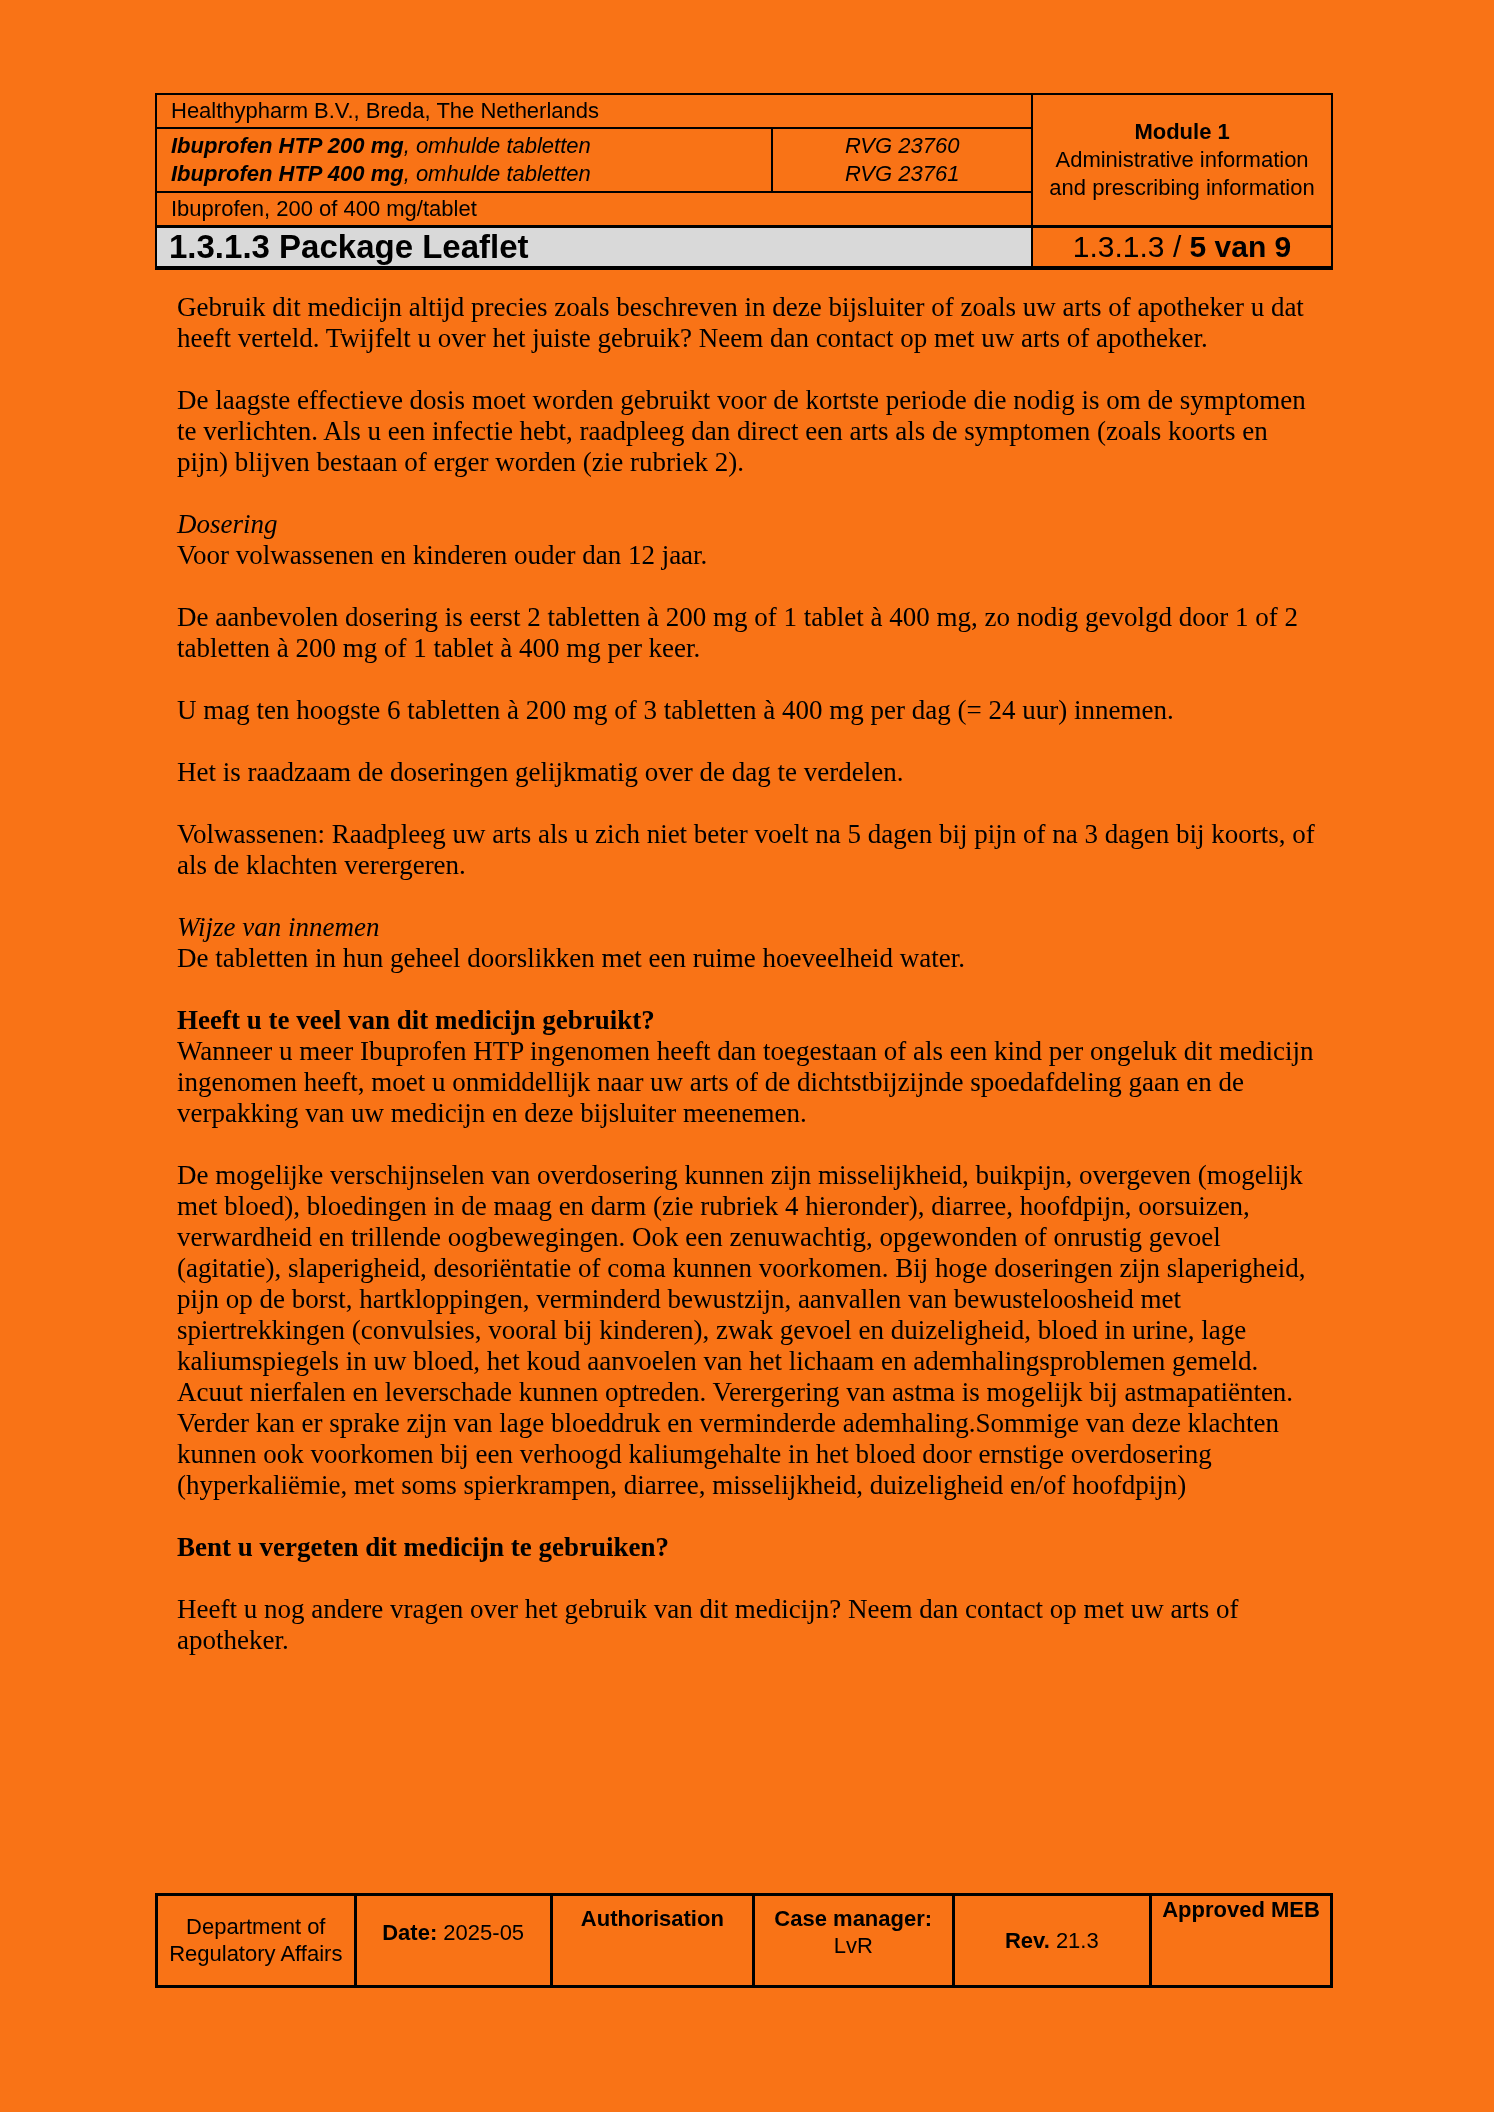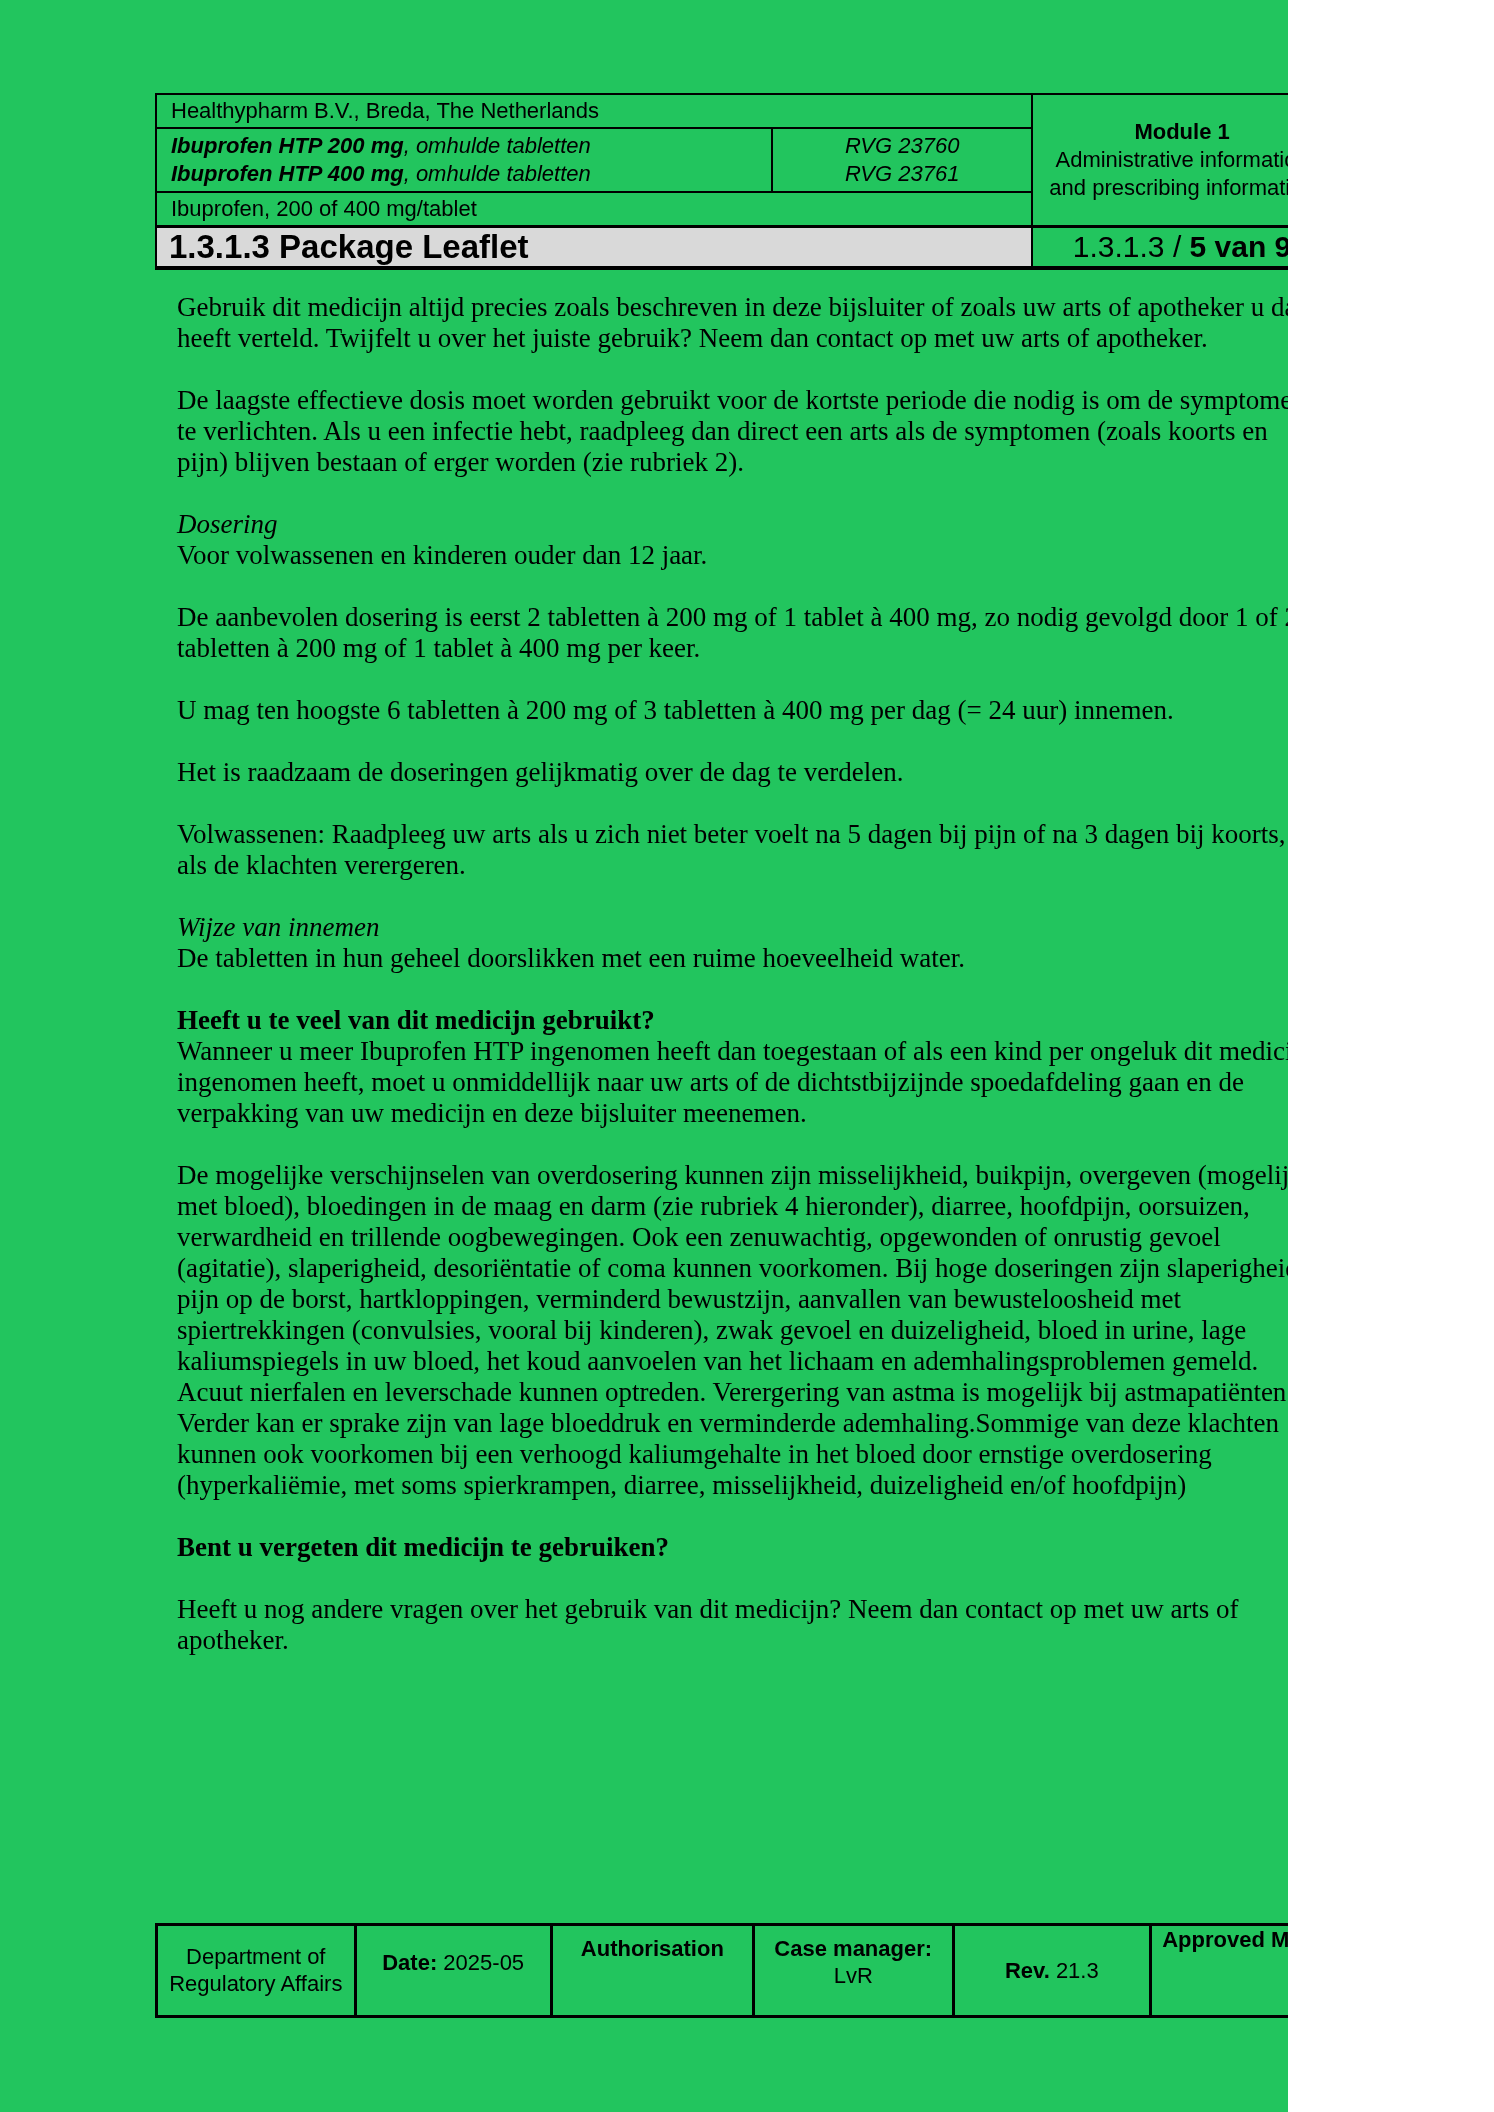--- a/index.html
+++ b/index.html
@@ -1,21 +1,21 @@
 <!DOCTYPE html>
 <html><head>
 <meta charset="utf-8">
 <style>
   * { margin: 0; padding: 0; box-sizing: border-box; }
   html, body { background: #ffffff; }
   .page {
     position: relative;
-    width: 1288px;
+    width: 1494px;
     height: 2112px;
-    background: #22c55e;
+    background: #f97316;
     color: #000000;
     overflow: hidden;
   }
 
   
   .header-table {
     position: absolute;
     left: 155px;
     top: 93px;
     width: 1178px;
@@ -94,21 +94,20 @@
     left: 155px;
     top: 1893px;
     width: 1178px;
     height: 95px;
     border-collapse: collapse;
     table-layout: fixed;
     font-family: "Liberation Sans", sans-serif;
     font-size: 22px;
     line-height: 27px;
     color: #000;
-    margin-top: 30px;
   }
   .footer-table td {
     border: 3px solid #000;
     text-align: center;
     vertical-align: top;
   }
   .f-lbl { font-weight: bold; }
   .f-dept { padding-top: 17px; }
   .f-date { padding-top: 23px; }
   .f-auth { padding-top: 9px; }

